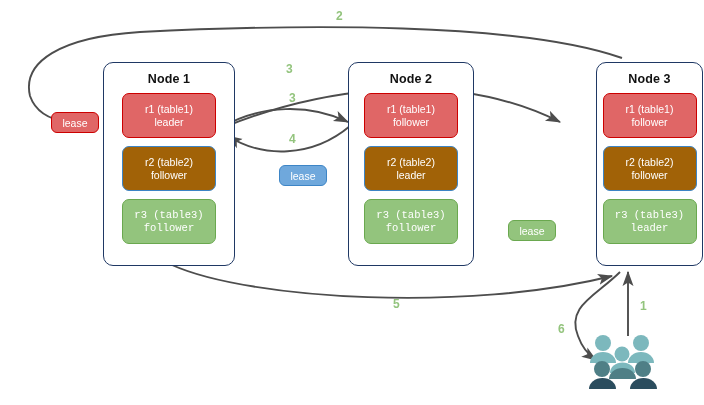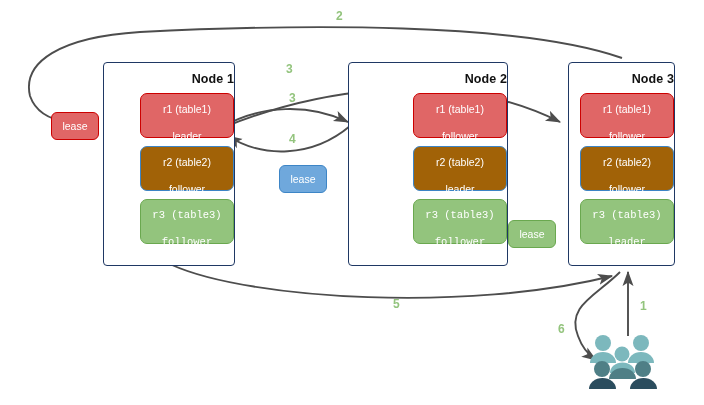--- a/index.html
+++ b/index.html
@@ -24,25 +24,25 @@
     position: absolute;
     left: 0; top: 0;
     width: 704px;
     height: 405px;
     pointer-events: none;
   }
   .node {
     position: absolute;
     box-sizing: border-box;
     border: 1.6px solid #1f3864;
-    border-radius: 4px;
+    border-radius: 10px;
     background: #ffffff;
     display: flex;
     flex-direction: column;
-    align-items: flex-end;
+    align-items: center;
   }
   .node-title {
     font-size: 12.5px;
     font-weight: bold;
     color: #111111;
     margin-top: 9px;
     margin-bottom: 7px;
     letter-spacing: 0.1px;
   }
   .range {
@@ -53,35 +53,35 @@
     display: flex;
     flex-direction: column;
     align-items: center;
     justify-content: center;
     color: #ffffff;
     font-size: 10.5px;
     line-height: 13px;
     margin-bottom: 8px;
     text-align: center;
   }
-  .range .l1, .range .l2 { display: block; margin-top: 14px; }
+  .range .l1, .range .l2 { display: block; }
   .range.red   { background: #e06666; border: 1.4px solid #cc0000; }
   .range.blue  { background: #a16207; border: 1.4px solid #3d85c6; }
   .range.green { background: #93c47d; border: 1.4px solid #6aa84f; font-family: Liberation Mono, monospace; }
 
   .lease {
     position: absolute;
     box-sizing: border-box;
     border-radius: 6px;
     display: flex;
     align-items: center;
     justify-content: center;
     color: #ffffff;
     font-size: 10.5px;
-    height: 28px;
+    height: 21px;
   }
   .lease.red   { background: #e06666; border: 1.4px solid #cc0000; }
   .lease.blue  { background: #6fa8dc; border: 1.4px solid #3d85c6; }
   .lease.green { background: #93c47d; border: 1.4px solid #6aa84f; }
 
   .step-label {
     position: absolute;
     color: #93c47d;
     font-size: 12px;
     font-weight: bold;
@@ -131,37 +131,37 @@
     <div class="range blue">
       <span class="l1">r2 (table2)</span>
       <span class="l2">follower</span>
     </div>
     <div class="range green">
       <span class="l1">r3 (table3)</span>
       <span class="l2">follower</span>
     </div>
   </div>
 
-  <div class="node" style="left:348px; top:62px; width:160px; height:204px;">
+  <div class="node" style="left:348px; top:62px; width:126px; height:204px;">
     <div class="node-title">Node 2</div>
     <div class="range red">
       <span class="l1">r1 (table1)</span>
       <span class="l2">follower</span>
     </div>
     <div class="range blue">
       <span class="l1">r2 (table2)</span>
       <span class="l2">leader</span>
     </div>
     <div class="range green">
       <span class="l1">r3 (table3)</span>
       <span class="l2">follower</span>
     </div>
   </div>
 
-  <div class="node" style="left:568px; top:62px; width:107px; height:204px;">
+  <div class="node" style="left:596px; top:62px; width:107px; height:204px;">
     <div class="node-title">Node 3</div>
     <div class="range red">
       <span class="l1">r1 (table1)</span>
       <span class="l2">follower</span>
     </div>
     <div class="range blue">
       <span class="l1">r2 (table2)</span>
       <span class="l2">follower</span>
     </div>
     <div class="range green">

